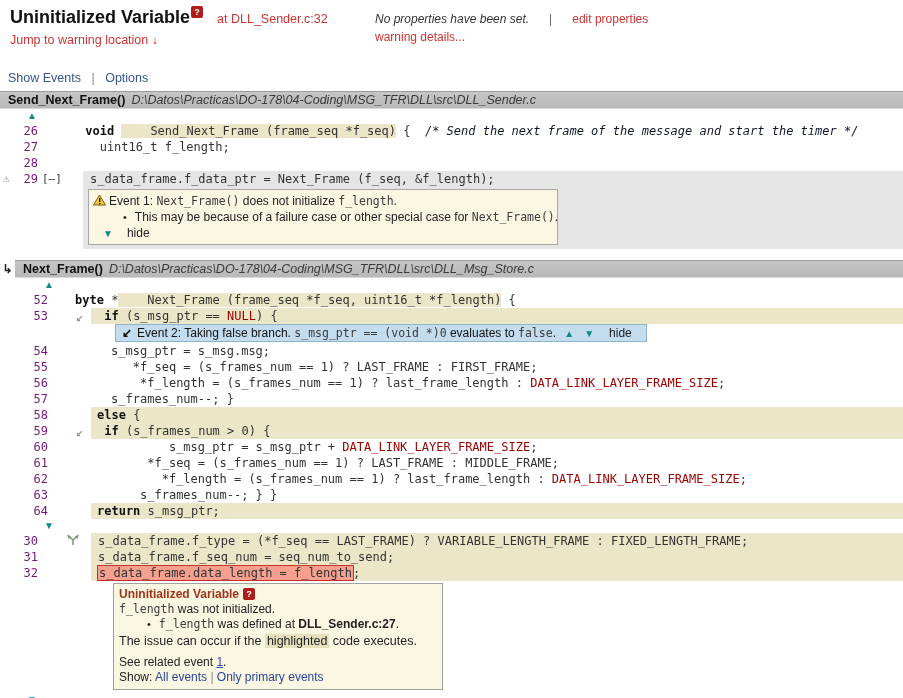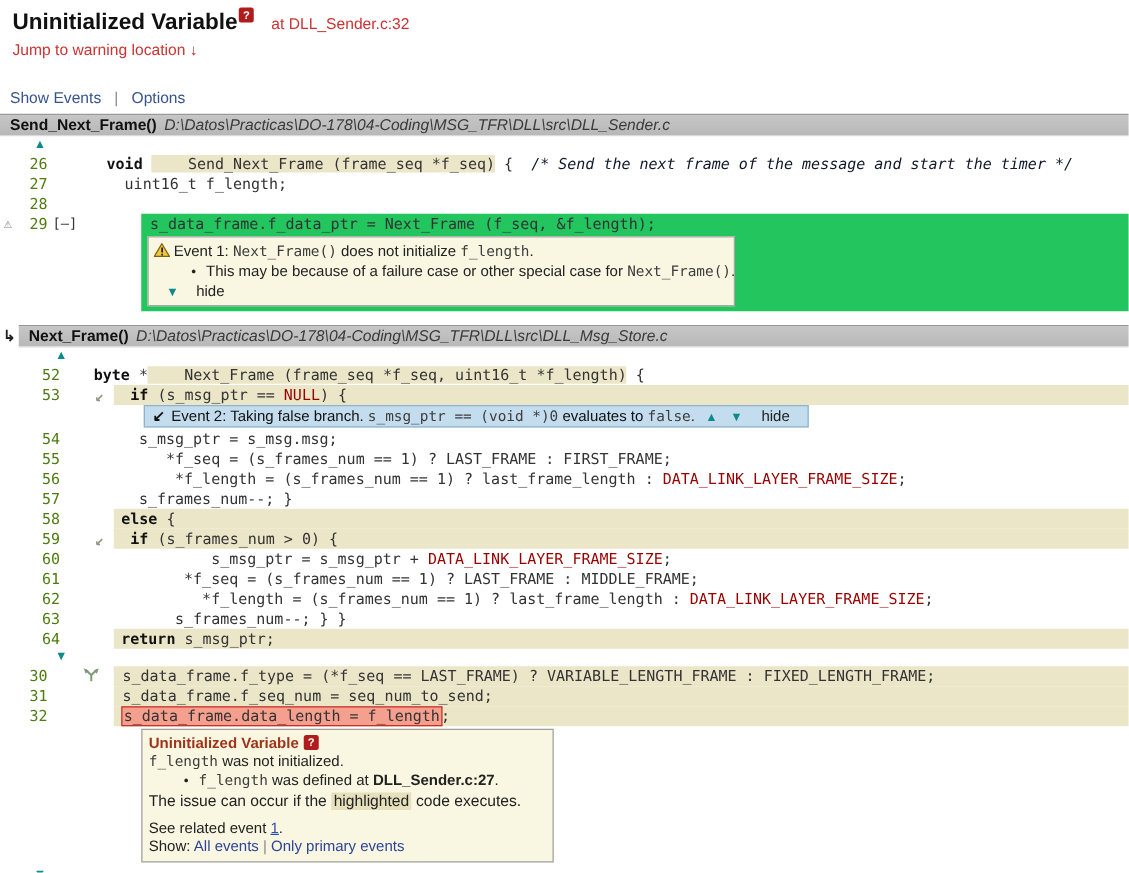--- a/index.html
+++ b/index.html
@@ -35,41 +35,41 @@
   .fnpath { font-style:italic; color:#3a3a3a; margin-left:6px; }
 
   
   .nav-row { height:14px; position:relative; }
   .nav-arrow { position:absolute; top:1px; font-size:10px; color:#0f8a8a; cursor:pointer; }
   .nav-s1 { left:27px; } .nav-s2 { left:44px; }
 
   
   .crow { position:relative; display:flex; height:16px; font-family:"DejaVu Sans Mono", monospace;
     font-size:12px; line-height:16px; }
-  .crow .num { position:absolute; left:0; top:0; width:38px; text-align:right; color:#4d7c0f; cursor:pointer; }
+  .crow .num { position:absolute; left:0; top:0; width:38px; text-align:right; color:#701a75; cursor:pointer; }
   .crow.s2 .num { width:48px; }
   .pre-ico { position:absolute; left:3px; top:0; font-size:11px; color:#8a8a8a; }
   .collapse { position:absolute; left:42px; top:0; color:#333; font-size:11px; cursor:pointer; }
   .mid-ico { position:absolute; top:1px; }
   .s1 .mid-ico { left:66px; } .s2 .mid-ico { left:76px; }
   .branch-g { color:#8a9a7e; font-weight:bold; font-size:12px; }
   .codearea { flex:1; margin-left:78px; white-space:pre; color:#333; }
   .s2 .codearea { margin-left:75px; }
   .hlwrap { flex:1; margin-left:91px; background:#ece6c9; }
   .s2 .hlwrap { margin-left:91px; }
   .hlwrap .codeline { padding-left:7px; white-space:pre; color:#333; height:16px; }
   .s2 .hlwrap .codeline { padding-left:6px; }
   .t-k { font-weight:bold; color:#111; }
   .t-m { color:#990000; }
   .t-c { font-style:italic; color:#0f172a; }
   .t-h { background:#ece6c9;padding-left:29px; }
   .t-e { background:#f5a08e; border:1px solid #c63326; padding:0 1px; margin:-1px; }
 
   
-  .hlblock { flex:1; margin-left:113px; background:#22c55e; padding-bottom:4px; margin-bottom:6px; }
+  .hlblock { flex:1; margin-left:83px; background:#e5e5e5; padding-bottom:4px; margin-bottom:6px; }
   .hlblock .codeline { padding-left:7px; white-space:pre; color:#333; height:16px;
     font-family:"DejaVu Sans Mono", monospace; font-size:12px; line-height:16px; }
 
   
   .note-box { width:470px; margin:2px 0 0 5px; background:#f9f6e1; border:1px solid #a8a8a8;
     font-family:"Liberation Sans", sans-serif; font-size:12px; color:#222; padding:3px 4px; }
   .note-line { height:16px; line-height:16px; white-space:nowrap; }
   .note-bullet { padding-left:30px; }
   .bullet-dot { margin-right:8px; font-size:11px; }
   .warn-svg { vertical-align:-1px; margin-right:3px; }
@@ -107,20 +107,28 @@
 <div id="hdr">
   <div id="title-row">
     <span id="page-title">Uninitialized Variable</span>
     <span class="qbadge" id="title-badge">?</span>
     <span id="at-loc">
       <span>at</span>
       <span>DLL_Sender.c:32</span>
     </span>
   </div>
   <div id="jump-link">Jump to warning location ↓</div>
+  <div id="props-block">
+    <div id="props-line1">
+      <span id="props-note">No properties have been set.</span>
+      <span class="hsep">|</span>
+      <span class="redlink">edit properties</span>
+    </div>
+    <div id="warn-details" class="redlink">warning details...</div>
+  </div>
   <div id="events-row">
     <span class="navy">Show Events</span>
     <span class="bar-sep">|</span>
     <span class="navy">Options</span>
   </div>
 </div>
 
 <div id="code-area">
     <div class="bar-row">
       <div class="fnbar"><span class="fnname">Send_Next_Frame()</span><span class="fnpath">D:\Datos\Practicas\DO-178\04-Coding\MSG_TFR\DLL\src\DLL_Sender.c</span></div>

